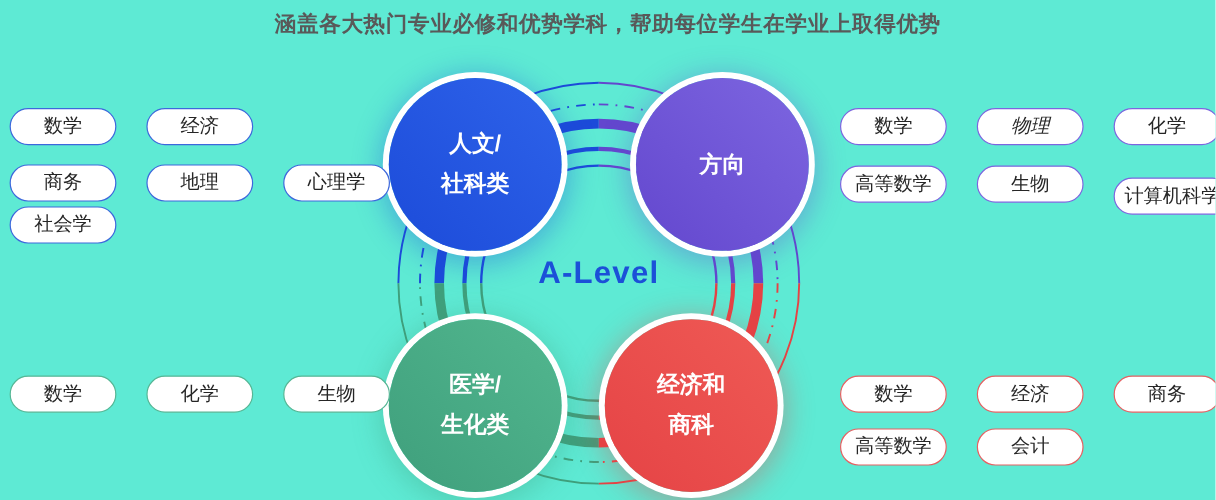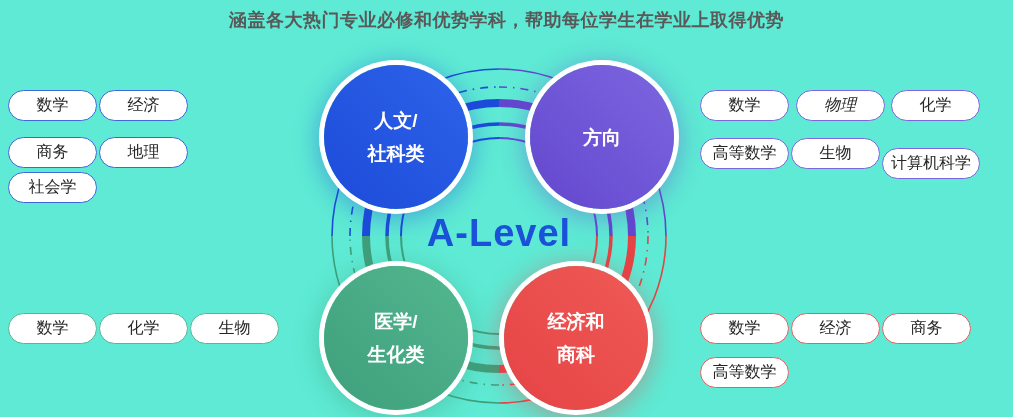--- a/index.html
+++ b/index.html
@@ -15,25 +15,25 @@
   }
   #rings { position:absolute; left:0; top:0; z-index:1; }
   .cat-circle {
     position:absolute; width:144px; height:144px; border-radius:50%;
     display:flex; flex-direction:column; align-items:center; justify-content:center;
     z-index:2; color:#ffffff; font-weight:700; font-size:19px;
     line-height:33px; text-align:center;
   }
   .center-label {
     position:absolute; left:409px; top:212px; width:180px;
-    text-align:center; font-size:38px; font-weight:700;
+    text-align:center; font-size:26px; font-weight:700;
     letter-spacing:1px; z-index:3;
   }
   .tag-group { position:absolute; z-index:2; }
-  .tag-row { display:flex; gap:2px;justify-content:space-between; }
+  .tag-row { display:flex; gap:25px; }
   .pill {
     box-sizing:border-box; min-width:89px; height:31px;
     padding:0 8px; border:1px solid; border-radius:16px;
     display:inline-flex; align-items:center; justify-content:center;
     font-size:16px; background:#ffffff; white-space:nowrap;
   }
 </style>
 </head>
 <body>
 
@@ -81,20 +81,21 @@
   <div class="center-label" style="color: rgb(27, 80, 216);">A-Level</div>
   <div id="tag-groups">
       <div class="tag-group" style="left: 8px; top: 90px;">
         <div class="tag-row">
           <div class="pill" style="border-color: rgb(61, 104, 220); color: rgb(38, 38, 38);">数学</div>
           <div class="pill" style="border-color: rgb(61, 104, 220); color: rgb(38, 38, 38);">经济</div>
         </div>
         <div class="tag-row" style="margin-top: 16px;">
           <div class="pill" style="border-color: rgb(61, 104, 220); color: rgb(38, 38, 38);">商务</div>
           <div class="pill" style="border-color: rgb(61, 104, 220); color: rgb(38, 38, 38);">地理</div>
+          <div class="pill" style="border-color: rgb(61, 104, 220); color: rgb(38, 38, 38);">心理学</div>
         </div>
         <div class="tag-row" style="margin-top: 4px;">
           <div class="pill" style="border-color: rgb(61, 104, 220); color: rgb(38, 38, 38);">社会学</div>
         </div>
       </div>
       <div class="tag-group" style="left: 700px; top: 90px;">
         <div class="tag-row">
           <div class="pill" style="border-color: rgb(125, 101, 223); color: rgb(38, 38, 38);">数学</div>
           <div class="pill" style="border-color: rgb(125, 101, 223); color: rgb(38, 38, 38); font-style: italic;">物理</div>
           <div class="pill" style="border-color: rgb(125, 101, 223); color: rgb(38, 38, 38);">化学</div>
@@ -113,16 +114,17 @@
         </div>
       </div>
       <div class="tag-group" style="left: 700px; top: 313px;">
         <div class="tag-row">
           <div class="pill" style="border-color: rgb(230, 96, 98); color: rgb(38, 38, 38);">数学</div>
           <div class="pill" style="border-color: rgb(230, 96, 98); color: rgb(38, 38, 38);">经济</div>
           <div class="pill" style="border-color: rgb(230, 96, 98); color: rgb(38, 38, 38);">商务</div>
         </div>
         <div class="tag-row" style="margin-top: 13px;">
           <div class="pill" style="border-color: rgb(230, 96, 98); color: rgb(38, 38, 38);">高等数学</div>
+          <div class="pill" style="border-color: rgb(230, 96, 98); color: rgb(38, 38, 38);">会计</div>
         </div>
       </div>
     </div>
 </div>
 
 </body></html>

